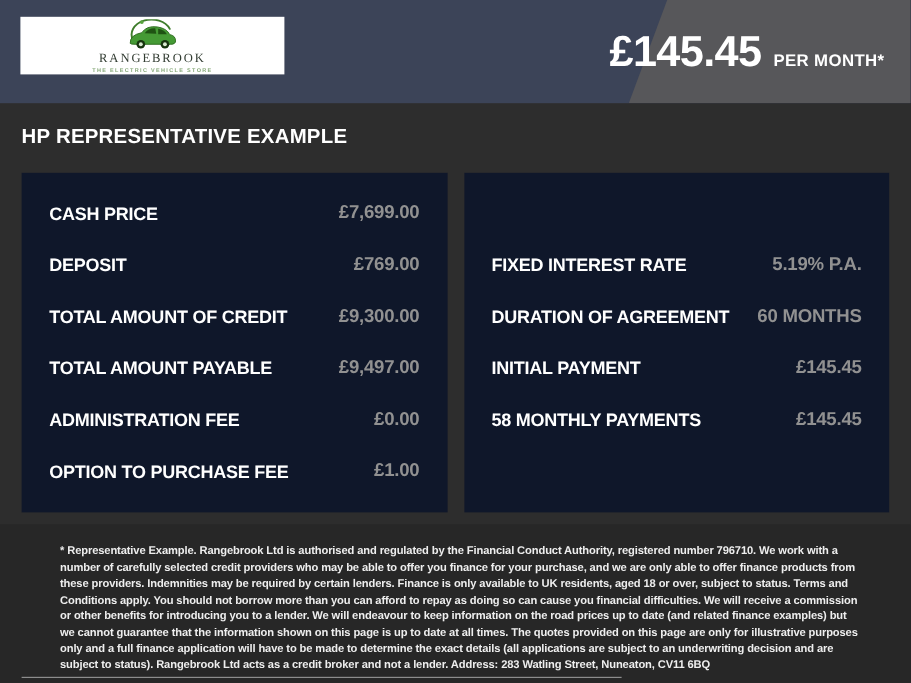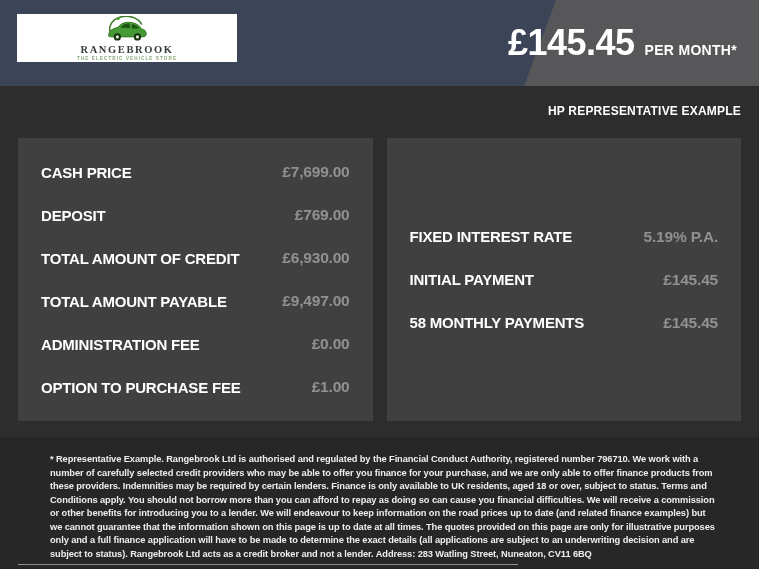--- a/index.html
+++ b/index.html
@@ -37,42 +37,41 @@
     position: absolute; left: 17px; top: 14px;
     width: 220px; height: 48px;
     background: #ffffff;
     display: flex; flex-direction: column; align-items: center; justify-content: flex-start;
     padding-top: 2px;
     cursor: pointer;
   }
   .logo-car { width: 52px; height: 26px; display: block; }
   .brand-name {
     font-family: "Liberation Serif", serif;
-    font-size: 10.5px; font-weight: 700; letter-spacing: 1.6px;
+    font-size: 10.5px; font-weight: 400; letter-spacing: 1.6px;
     color: #333d33; line-height: 1; margin-top: 4px;
   }
   .brand-tagline {
     font-size: 4.6px; font-weight: 700; letter-spacing: 1.1px;
     color: #86a878; line-height: 1; margin-top: 2px;
   }
 
   
   .main { padding: 0 18px; }
   .page-title {
     color: #ffffff;
-    font-size: 12px; font-weight: 700; letter-spacing: 0.2px;
+    font-size: 17px; font-weight: 700; letter-spacing: 0.2px;
     padding: 18px 0 20px 0;
-    text-align: right;
   }
 
   
   .panels { display: flex; gap: 14px; }
   .panel {
     flex: 1;
-    background: #404040;
+    background: #0f172a;
     height: 283px;
     padding: 12px 23px;
     display: flex; flex-direction: column; justify-content: center;
   }
   .frow {
     height: 43px;
     display: flex; align-items: center; justify-content: space-between;
   }
   .frow .flabel {
     color: #ffffff; font-size: 15px; font-weight: 700; letter-spacing: -0.2px;
@@ -144,40 +143,44 @@
         <div class="frow">
           <span class="flabel">CASH PRICE</span>
           <span class="fvalue">£7,699.00</span>
         </div>
         <div class="frow">
           <span class="flabel">DEPOSIT</span>
           <span class="fvalue">£769.00</span>
         </div>
         <div class="frow">
           <span class="flabel">TOTAL AMOUNT OF CREDIT</span>
-          <span class="fvalue">£6,930.00</span>
+          <span class="fvalue">£9,300.00</span>
         </div>
         <div class="frow">
           <span class="flabel">TOTAL AMOUNT PAYABLE</span>
           <span class="fvalue">£9,497.00</span>
         </div>
         <div class="frow">
           <span class="flabel">ADMINISTRATION FEE</span>
           <span class="fvalue">£0.00</span>
         </div>
         <div class="frow">
           <span class="flabel">OPTION TO PURCHASE FEE</span>
           <span class="fvalue">£1.00</span>
         </div>
       </div>
 
       <div class="panel">
         <div class="frow">
           <span class="flabel">FIXED INTEREST RATE</span>
           <span class="fvalue">5.19% P.A.</span>
+        </div>
+        <div class="frow">
+          <span class="flabel">DURATION OF AGREEMENT</span>
+          <span class="fvalue">60 MONTHS</span>
         </div>
         <div class="frow">
           <span class="flabel">INITIAL PAYMENT</span>
           <span class="fvalue">£145.45</span>
         </div>
         <div class="frow">
           <span class="flabel">58 MONTHLY PAYMENTS</span>
           <span class="fvalue">£145.45</span>
         </div>
       </div>

